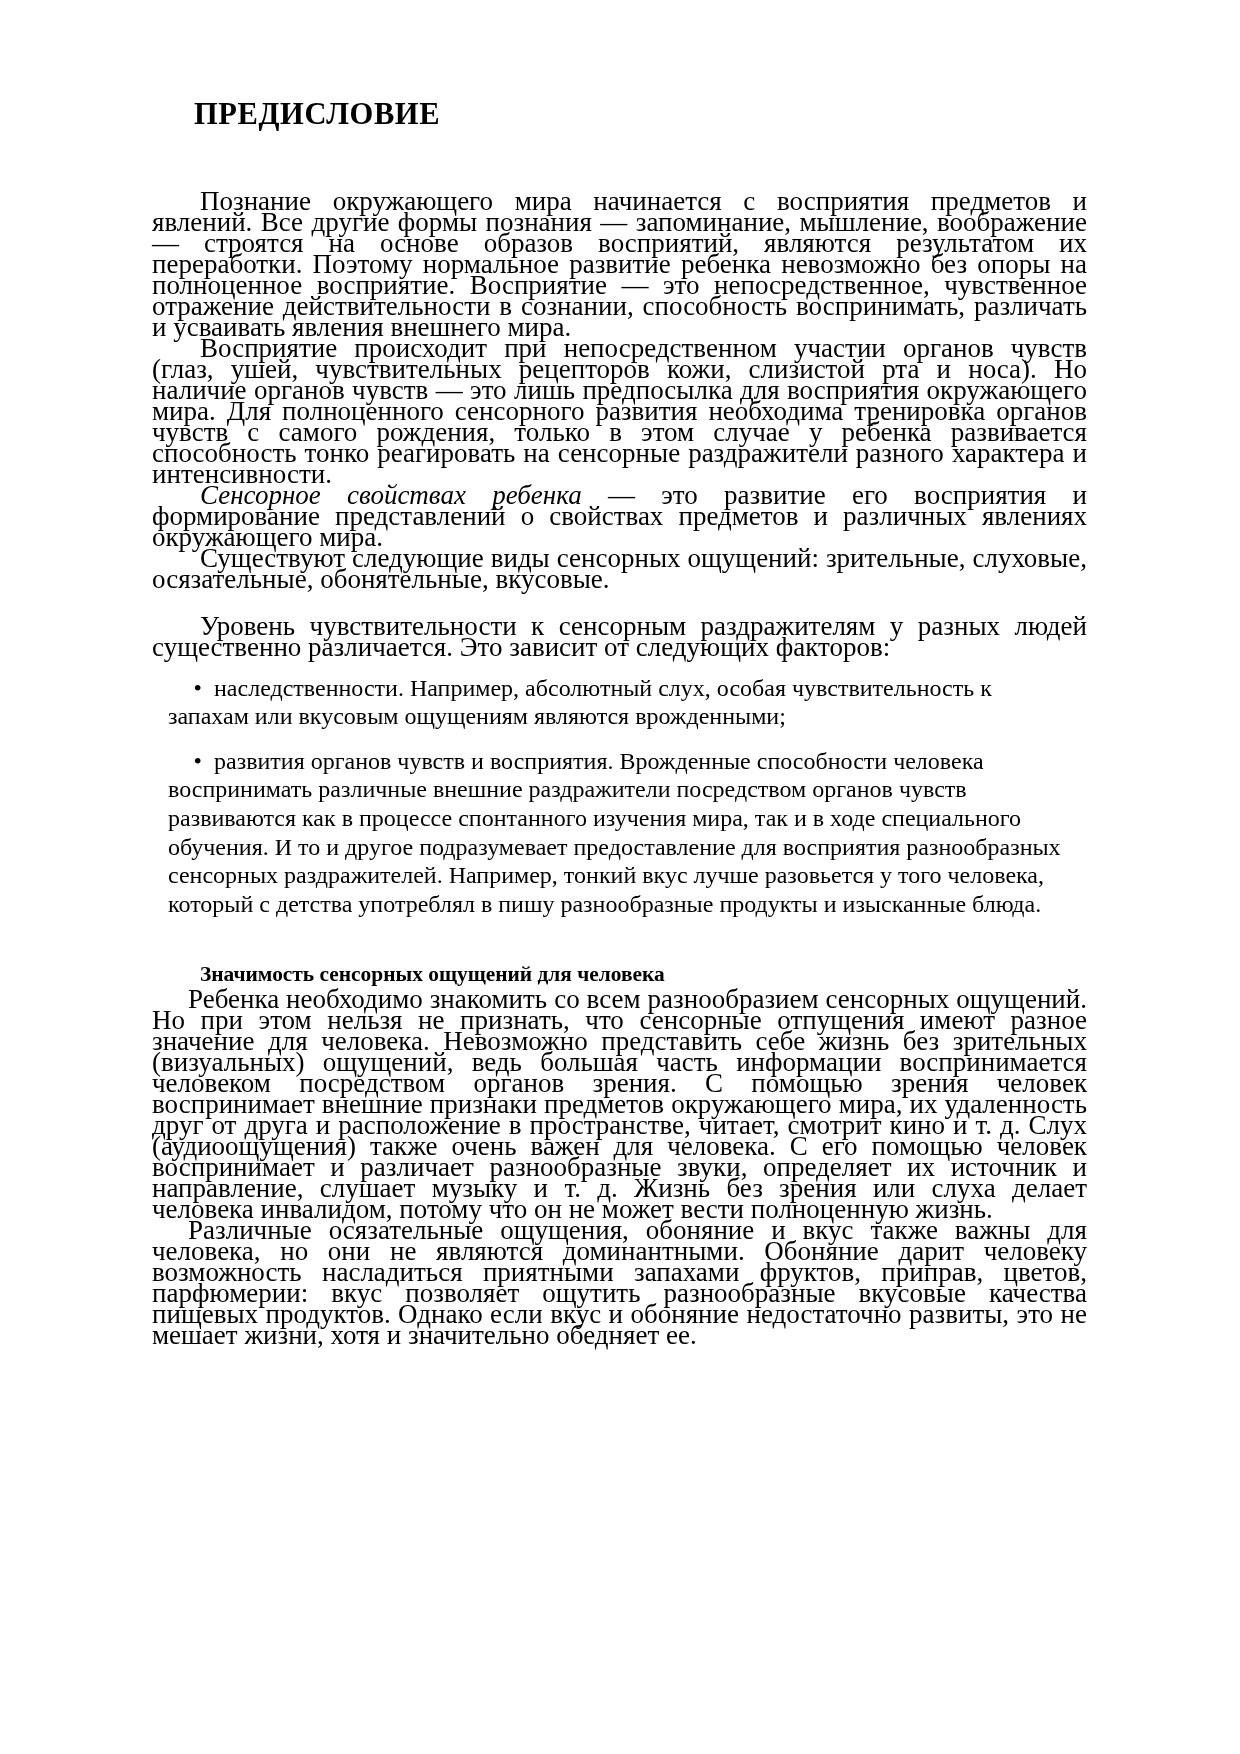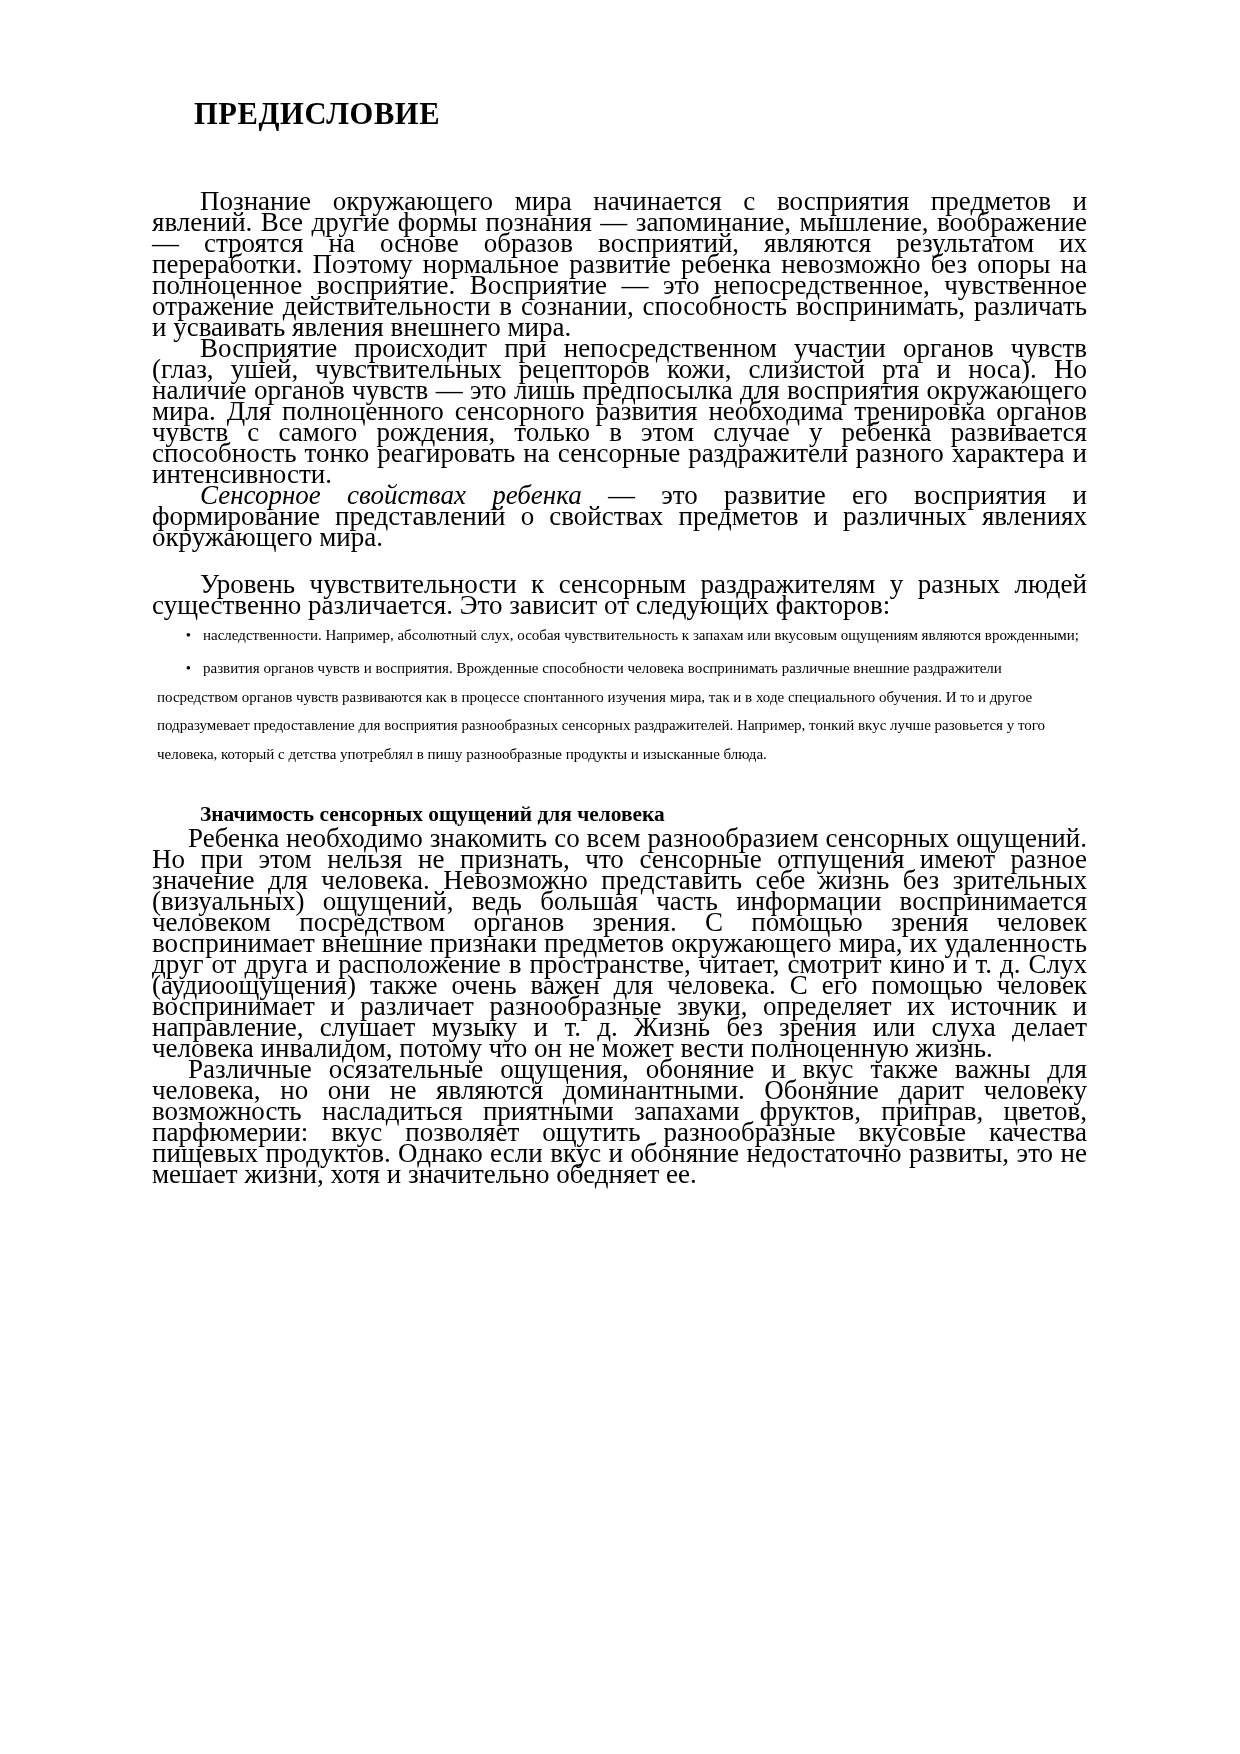--- a/index.html
+++ b/index.html
@@ -67,23 +67,23 @@
     height: 26px;
   }
 
   ul.bullets {
     margin: 0;
     padding: 0;
     list-style: none;
   }
 
   ul.bullets li {
-    margin: 5px;
+    margin: 16px;
     padding: 0;
-    font-size: 15px;
+    font-size: 24px;
     line-height: 28.6px;
     text-align: left;
     text-indent: 0;
   }
 
   ul.bullets li .bullet-mark {
     display: inline-block;
     width: 46px;
     text-indent: 0;
     text-align: right;
@@ -108,20 +108,21 @@
     <h1 class="doc-title">ПРЕДИСЛОВИЕ</h1>
 
     <div class="body-block">
 
       <p class="para">Познание окружающего мира начинается с восприятия предметов и явлений. Все другие формы познания — запоминание, мышление, воображение — строятся на основе образов восприятий, являются результатом их переработки. Поэтому нормальное развитие ребенка невозможно без опоры на полноценное восприятие. Восприятие — это непосредственное, чувственное отражение действительности в сознании, способность воспринимать, различать и усваивать явления внешнего мира.</p>
 
       <p class="para">Восприятие происходит при непосредственном участии органов чувств (глаз, ушей, чувствительных рецепторов кожи, слизистой рта и носа). Но наличие органов чувств — это лишь предпосылка для восприятия окружающего мира. Для полноценного сенсорного развития необходима тренировка органов чувств с самого рождения, только в этом случае у ребенка развивается способность тонко реагировать на сенсорные раздражители разного характера и интенсивности.</p>
 
       <p class="para"><span class="em-italic">Сенсорное свойствах ребенка</span><span> — это развитие его восприятия и формирование представлений о свойствах предметов и различных явлениях окружающего мира.</span></p>
 
+      <p class="para loose">Существуют следующие виды сенсорных ощущений: зрительные, слуховые, осязательные, обонятельные, вкусовые.</p>
     </div>
 
     <div class="gap-before-head"></div>
 
     <div>
 
       <p class="para loose">Уровень чувствительности к сенсорным раздражителям у разных людей существенно различается. Это зависит от следующих факторов:</p>
 
       <ul class="bullets">
         <li><span class="bullet-mark">•</span><span>наследственности. Например, абсолютный слух, особая чувствительность к запахам или вкусовым ощущениям являются врожденными;</span></li>

